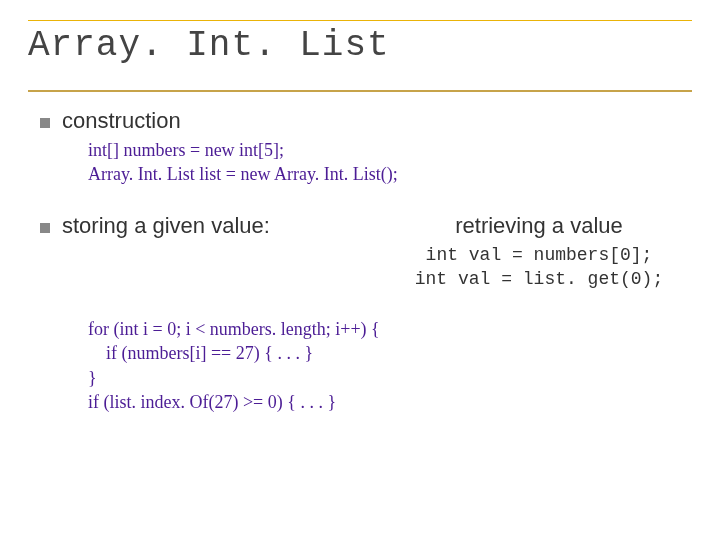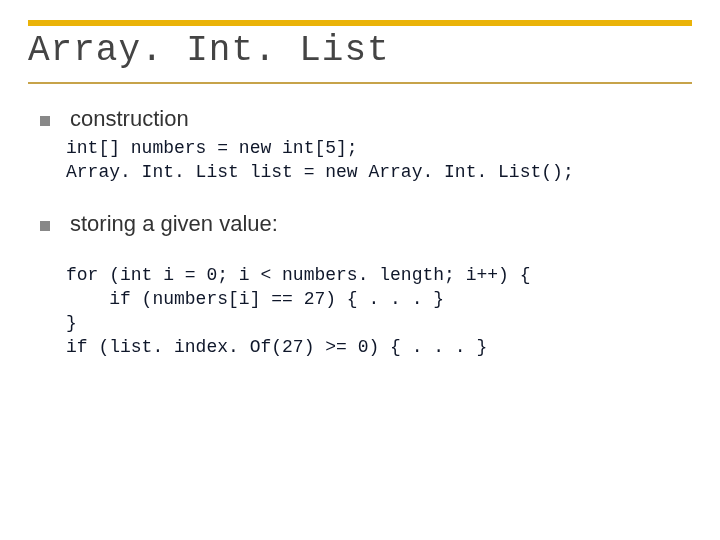--- a/index.html
+++ b/index.html
@@ -13,52 +13,52 @@
     box-sizing: border-box;
   }
   .slide {
     padding: 20px 28px 20px 28px;
   }
   .title {
     font-family: "Courier New", Courier, monospace;
     font-size: 36px;
     letter-spacing: 1px;
     color: #444;
-    padding-bottom: 11px;
+    padding-bottom: 24px;
     border-bottom: 2px solid #c7a34a;
-    border-top: 6px solid #eab308;
+    border-top: 1px solid #eab308;
     padding-top: 4px;
-    margin-bottom: 22px;
+    margin-bottom: 16px;
   }
   .bullet-block {
     margin-left: 12px;
     margin-bottom: 26px;
   }
   .bullet-line {
     display: flex;
     align-items: baseline;
-    gap: 20px;
+    gap: 12px;
   }
   .bullet {
     width: 10px;
     height: 10px;
     background: #888;
     flex: 0 0 10px;
     margin-top: 7px;
   }
   .bullet-text {
     font-size: 22px;
     color: #333;
   }
   .code {
-    font-family: Liberation Mono, monospace;
+    font-family: Liberation Serif, serif;
     font-size: 18px;
     white-space: pre;
-    color: #0f172a;
-    margin-left: 26px;
+    color: #4c1d95;
+    margin-left: 48px;
     line-height: 1.35;
     margin-top: 4px;
   }
   .two-col {
     display: flex;
     gap: 40px;
   }
   .col {
     flex: 1;
     text-align: center;
@@ -92,20 +92,25 @@
   </div>
 
   <div class="bullet-block">
     <div class="two-col">
       <div class="col">
         <div class="bullet-line">
           <div class="bullet"></div>
           <div class="bullet-text">storing a given value:</div>
         </div>
       </div>
+      <div class="col">
+        <div class="bullet-text-nb">retrieving a value</div>
+        <div class="code2">int val = numbers[0];
+int val = list. get(0);</div>
+      </div>
     </div>
   </div>
 
   <div class="bullet-block">
     <div class="code">for (int i = 0; i &lt; numbers. length; i++) {
     if (numbers[i] == 27) { . . . }
 }
 if (list. index. Of(27) &gt;= 0) { . . . }</div>
   </div>
 </div>

